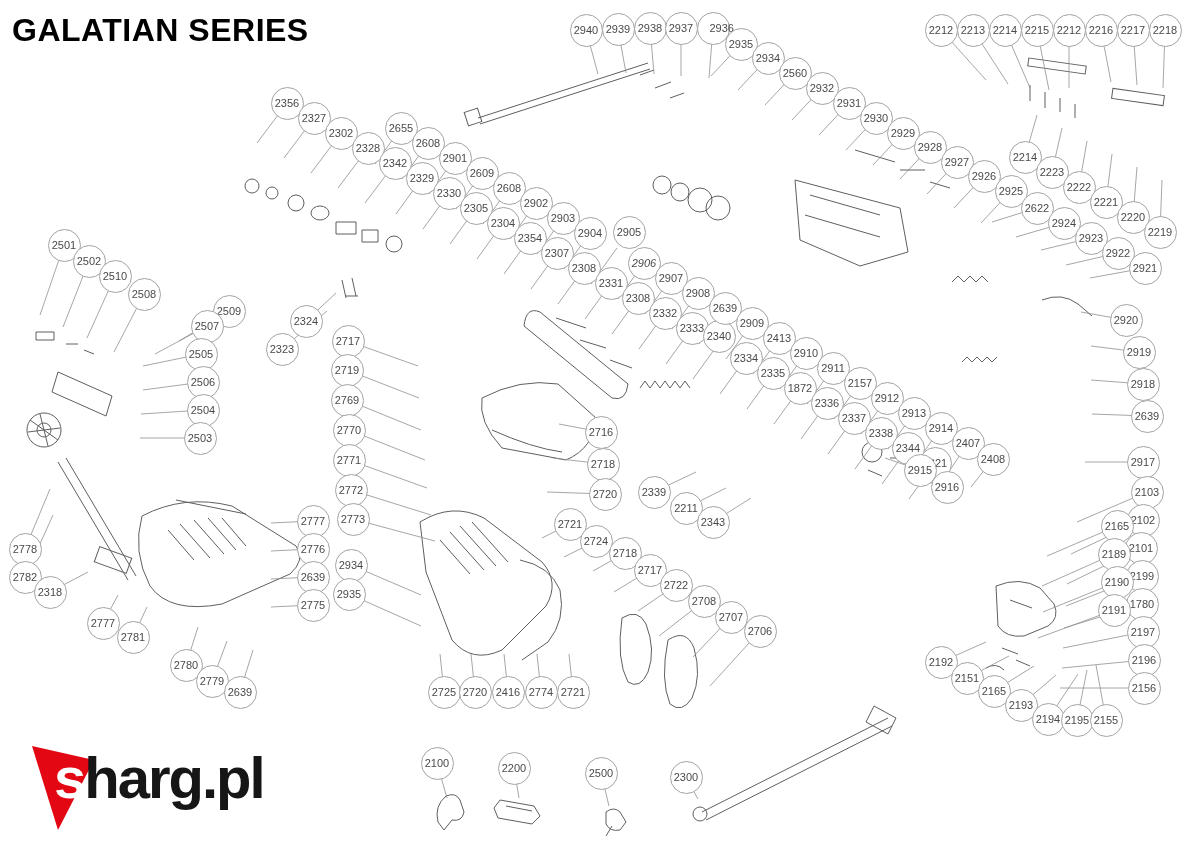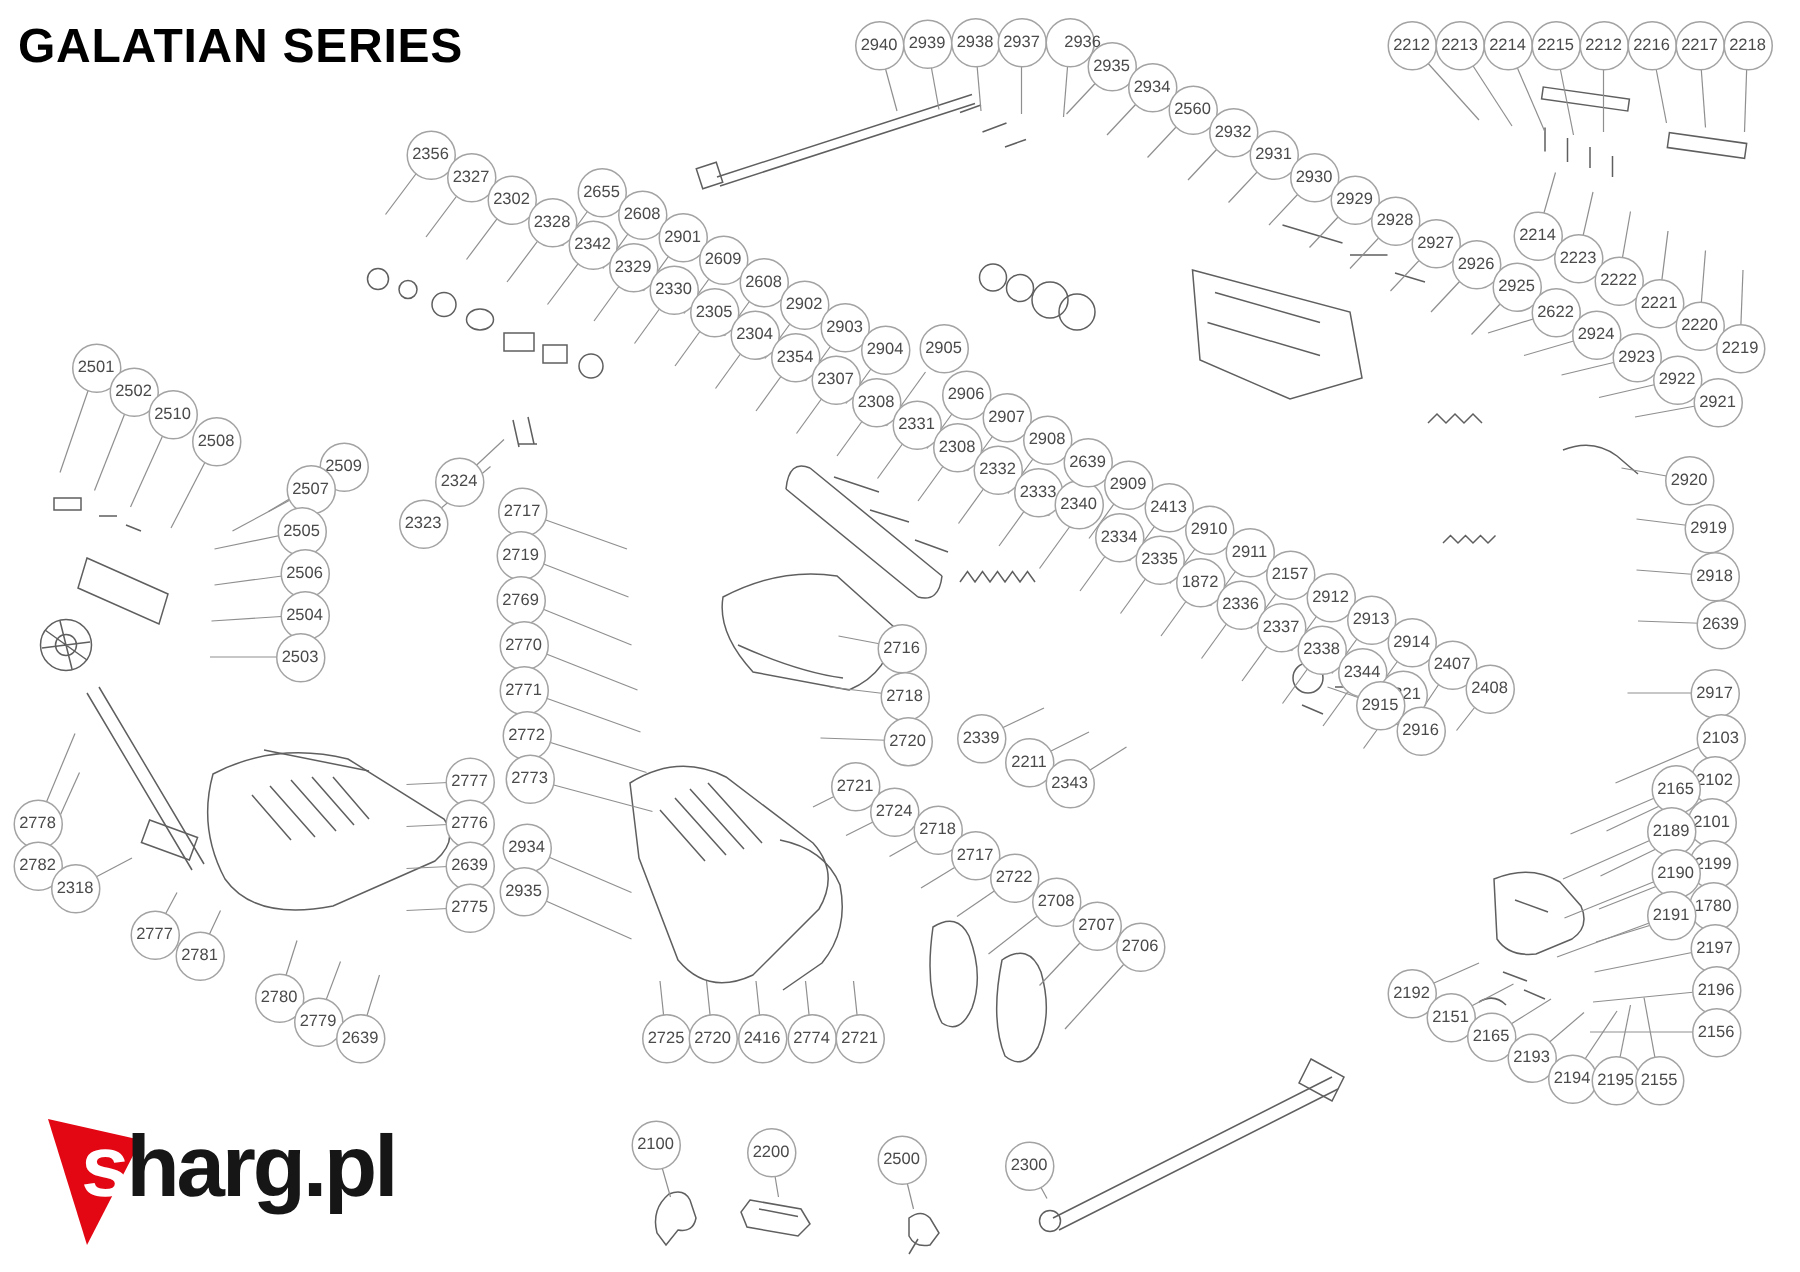--- a/index.html
+++ b/index.html
@@ -386,21 +386,21 @@
       <div class="balloon" style="left: 918.5px; top: 446.5px; border-color: rgb(163, 163, 163); color: rgb(74, 74, 74);">2321</div>
       <div class="balloon" style="left: 384.5px; top: 111.5px; border-color: rgb(163, 163, 163); color: rgb(74, 74, 74);">2655</div>
       <div class="balloon" style="left: 411.5px; top: 126.5px; border-color: rgb(163, 163, 163); color: rgb(74, 74, 74);">2608</div>
       <div class="balloon" style="left: 438.5px; top: 141.5px; border-color: rgb(163, 163, 163); color: rgb(74, 74, 74);">2901</div>
       <div class="balloon" style="left: 465.5px; top: 156.5px; border-color: rgb(163, 163, 163); color: rgb(74, 74, 74);">2609</div>
       <div class="balloon" style="left: 492.5px; top: 171.5px; border-color: rgb(163, 163, 163); color: rgb(74, 74, 74);">2608</div>
       <div class="balloon" style="left: 519.5px; top: 186.5px; border-color: rgb(163, 163, 163); color: rgb(74, 74, 74);">2902</div>
       <div class="balloon" style="left: 546.5px; top: 201.5px; border-color: rgb(163, 163, 163); color: rgb(74, 74, 74);">2903</div>
       <div class="balloon" style="left: 573.5px; top: 216.5px; border-color: rgb(163, 163, 163); color: rgb(74, 74, 74);">2904</div>
       <div class="balloon" style="left: 600.5px; top: 216px; border-color: rgb(163, 163, 163); color: rgb(74, 74, 74); margin-left: 12px;">2905</div>
-      <div class="balloon" style="left: 627.5px; top: 246.5px; border-color: rgb(163, 163, 163); color: rgb(74, 74, 74);">2906</div>
+      <div class="balloon" style="left: 627.5px; top: 246.5px; border-color: rgb(163, 163, 163); color: rgb(74, 74, 74); font-style: italic;">2906</div>
       <div class="balloon" style="left: 654.5px; top: 261.5px; border-color: rgb(163, 163, 163); color: rgb(74, 74, 74);">2907</div>
       <div class="balloon" style="left: 681.5px; top: 276.5px; border-color: rgb(163, 163, 163); color: rgb(74, 74, 74);">2908</div>
       <div class="balloon" style="left: 708.5px; top: 291.5px; border-color: rgb(163, 163, 163); color: rgb(74, 74, 74);">2639</div>
       <div class="balloon" style="left: 735.5px; top: 306.5px; border-color: rgb(163, 163, 163); color: rgb(74, 74, 74);">2909</div>
       <div class="balloon" style="left: 762.5px; top: 321.5px; border-color: rgb(163, 163, 163); color: rgb(74, 74, 74);">2413</div>
       <div class="balloon" style="left: 789.5px; top: 336.5px; border-color: rgb(163, 163, 163); color: rgb(74, 74, 74);">2910</div>
       <div class="balloon" style="left: 816.5px; top: 351.5px; border-color: rgb(163, 163, 163); color: rgb(74, 74, 74);">2911</div>
       <div class="balloon" style="left: 843.5px; top: 366.5px; border-color: rgb(163, 163, 163); color: rgb(74, 74, 74);">2157</div>
       <div class="balloon" style="left: 870.5px; top: 381.5px; border-color: rgb(163, 163, 163); color: rgb(74, 74, 74);">2912</div>
       <div class="balloon" style="left: 897.5px; top: 396.5px; border-color: rgb(163, 163, 163); color: rgb(74, 74, 74);">2913</div>

